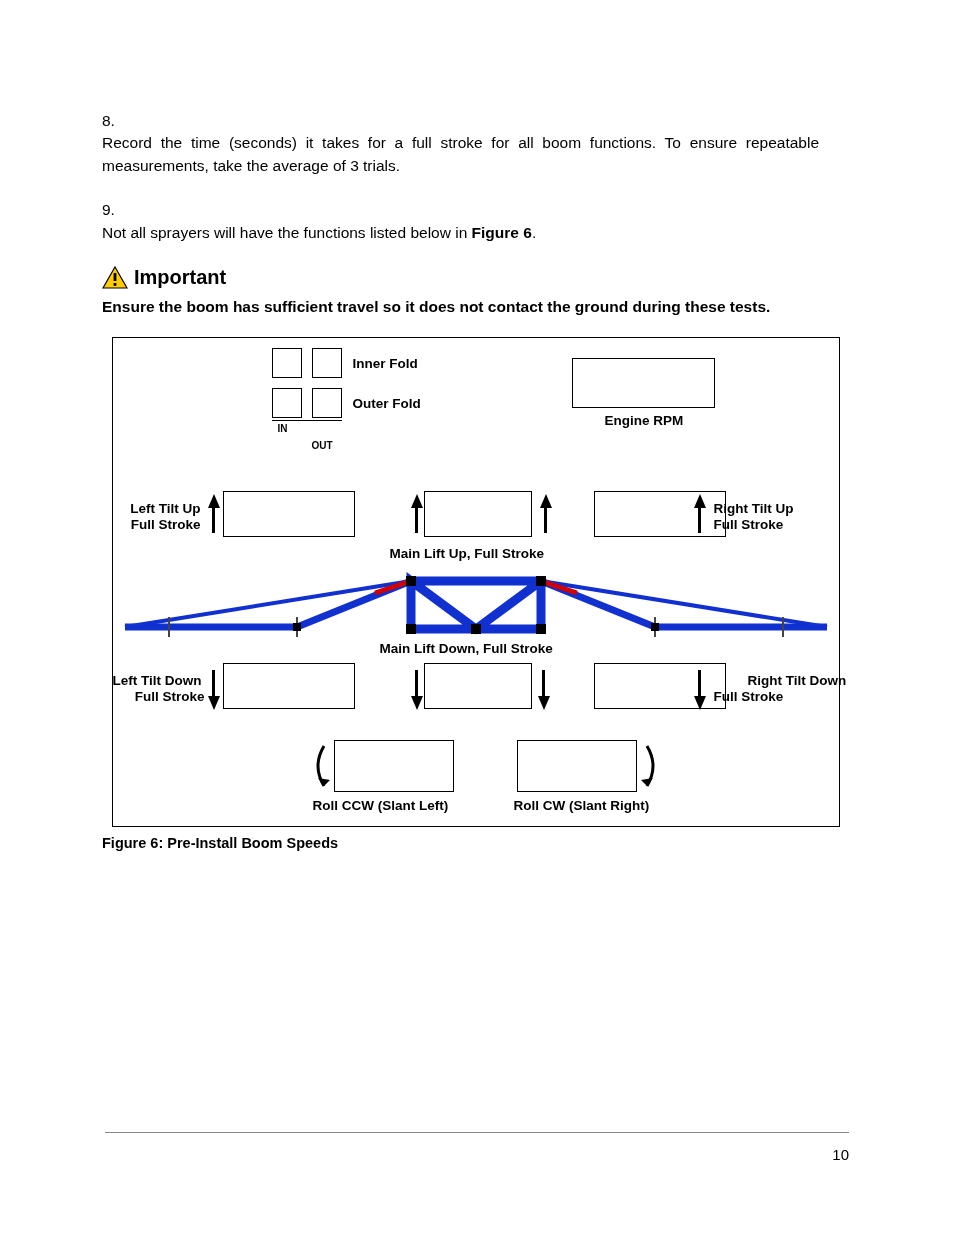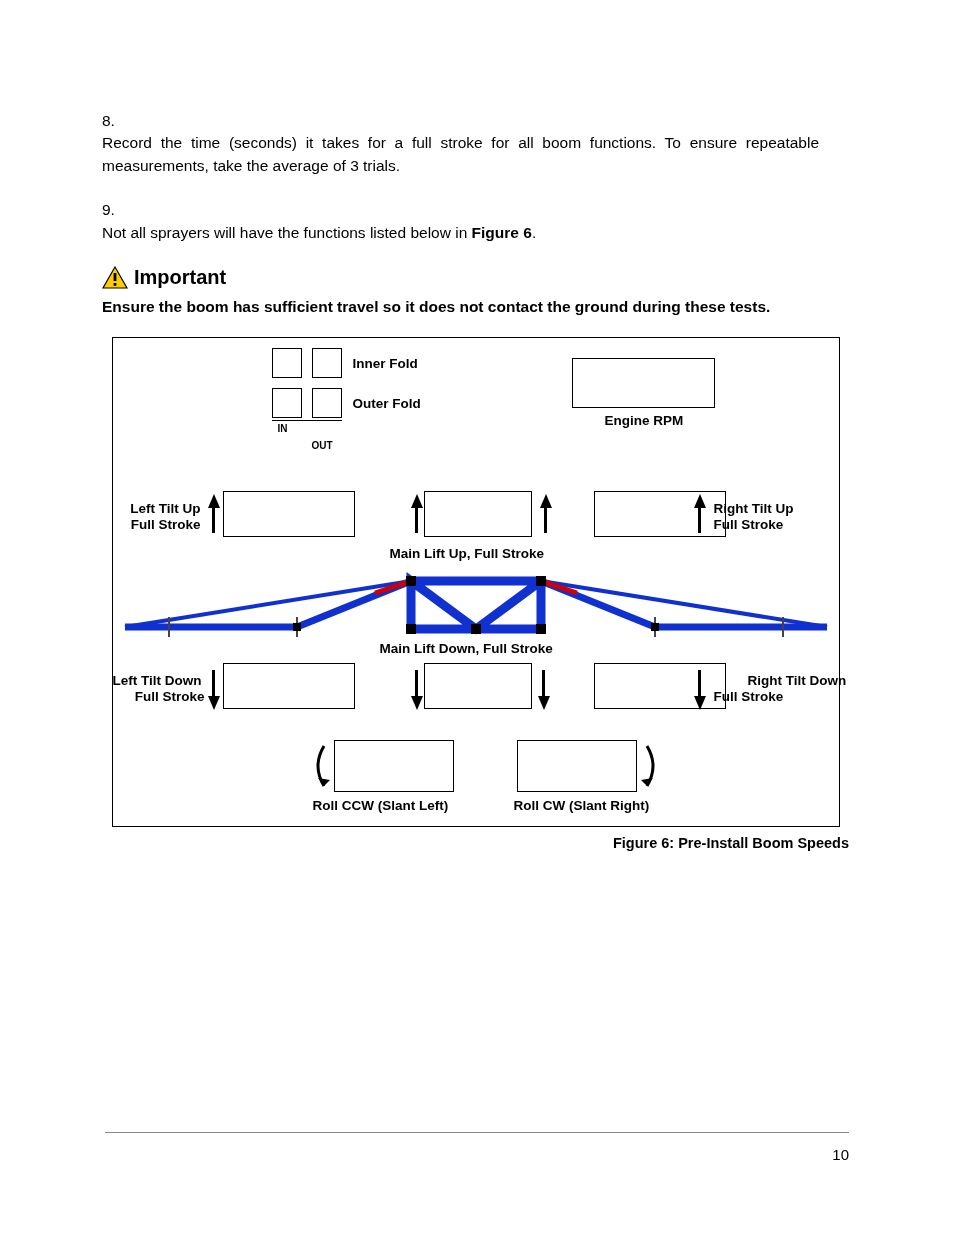--- a/index.html
+++ b/index.html
@@ -5,21 +5,21 @@
   html,body{margin:0;padding:0;background:#fff;font-family:Verdana,Geneva,sans-serif;color:#000}
   .page{width:954px;height:1235px;position:relative;box-sizing:border-box;padding:110px 105px 60px 102px}
   .list-item{font-size:15.5px;line-height:1.45;margin-bottom:22px;text-align:justify}
   .list-item .num{display:inline-block;width:26px;vertical-align:top}
   .list-item .body{display:inline-block;width:calc(100% - 30px);vertical-align:top}
   .important-row{display:flex;align-items:center;gap:6px;margin:8px 0 6px 0}
   .important-label{font-size:20px;font-weight:bold}
   .important-text{font-size:15.5px;font-weight:bold;text-align:justify;line-height:1.5;margin-bottom:18px}
   .warning-icon{width:26px;height:23px}
   .figure-box{border:1.5px solid #000;width:726px;height:488px;position:relative;margin:0 auto}
-  .figure-caption{text-align:right;font-weight:bold;font-size:14.5px;margin-top:8px}
+  .figure-caption{text-align:left;font-weight:bold;font-size:14.5px;margin-top:8px}
   .page-number{position:absolute;bottom:72px;right:105px;font-size:15px}
   .footer-line{position:absolute;left:105px;right:105px;bottom:102px;height:1px;background:#888}
   
   .lbl{position:absolute;font-family:Arial,Helvetica,sans-serif;font-size:13.5px;font-weight:bold;white-space:nowrap}
   .lbl.small{font-size:10px}
   
   .rect{position:absolute;border:1.5px solid #000;background:#fff;box-sizing:border-box}
   
   .arrow-up{position:absolute;width:0;height:0;border-left:6px solid transparent;border-right:6px solid transparent;border-bottom:14px solid #000}
   .arrow-up::after{content:"";position:absolute;left:-1.5px;top:13px;width:3px;height:26px;background:#000}

